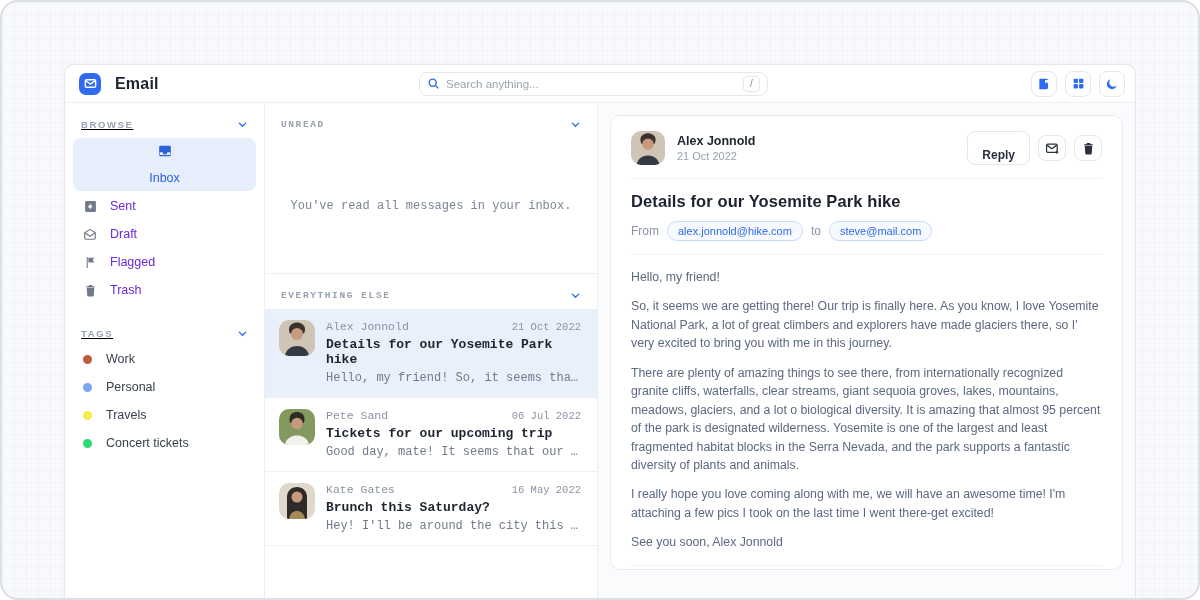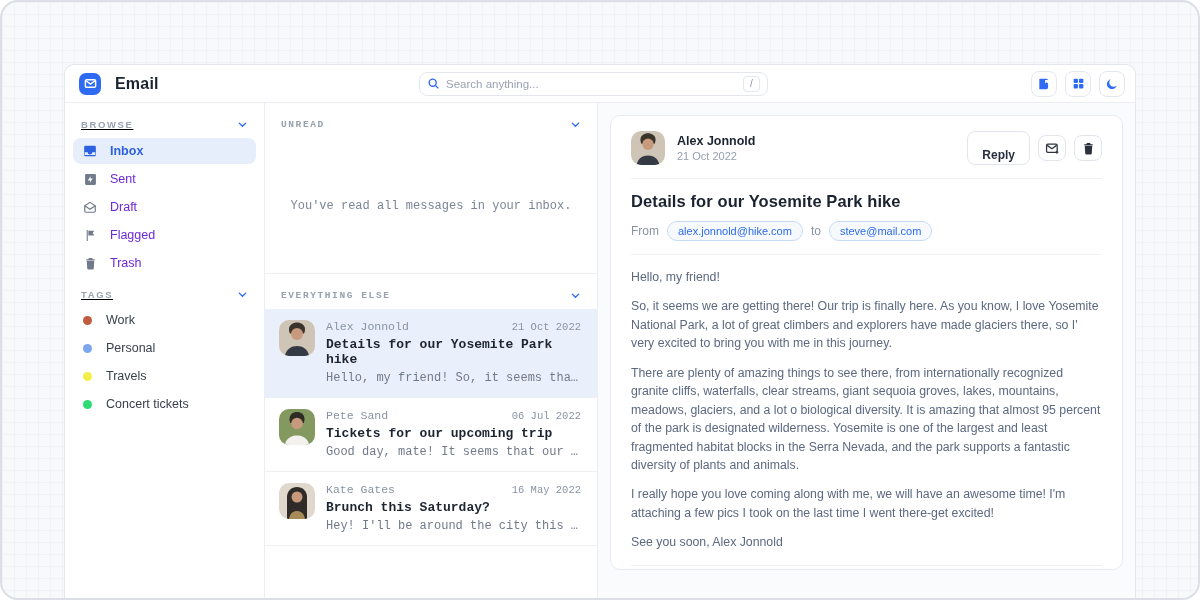--- a/index.html
+++ b/index.html
@@ -26,23 +26,23 @@
   .searchbar input::placeholder { color:#9aa3b2; }
   .slash-key { width:17px; height:16px; border:1px solid #e4e7ee; border-radius:4px; font-size:10px; color:#8a93a3; display:flex; align-items:center; justify-content:center; }
   .header-actions { margin-left:auto; display:flex; gap:8px; }
   .icon-btn { width:26px; height:26px; border:1px solid #e4e7ee; border-radius:8px; background:#fff; display:flex; align-items:center; justify-content:center; cursor:pointer; }
   
   .app-body { flex:1; display:flex; min-height:0; }
   .sidebar { width:200px; flex:0 0 200px; border-right:1px solid #eceef3; padding:14px 8px; }
   .section-head { display:flex; align-items:center; justify-content:space-between; padding:2px 8px 6px;text-decoration:underline; }
   .section-label { font-size:9.5px; font-weight:700; letter-spacing:1.6px; color:#98a1b0; }
   .nav-item { display:flex; align-items:center; gap:13px; padding:6px 10px; border-radius:8px; font-size:12.5px; color:#6d28d9; margin:2px 0; cursor:pointer; }
-  .nav-item.active { background:#e7eefb; color:#2c62dd; font-weight:700; }
+  .nav-item.active { background:#e7eefb; color:#2c62dd; font-weight:400;flex-direction:column; }
   .nav-item .nicon { width:14px; display:flex; justify-content:center; }
-  .tags-block { margin-top:11px;text-align:center; }
+  .tags-block { margin-top:23px;text-align:center; }
   .tag-item { display:flex; align-items:center; gap:14px; padding:7px 10px; font-size:12.5px; color:#39414f; cursor:pointer; }
   .tag-dot { width:9px; height:9px; border-radius:50%; flex:0 0 9px; }
   
   .listcol { width:333px; flex:0 0 333px; border-right:1px solid #eceef3; display:flex; flex-direction:column;font-family:Liberation Mono, monospace; }
   .list-head { display:flex; align-items:center; justify-content:space-between; padding:16px 16px 8px 16px; }
   .empty-state { height:136px; display:flex; align-items:center; justify-content:center; font-size:12px; color:#7c8596; border-bottom:1px solid #eceef3; }
   .mail-item { display:flex; gap:11px; padding:11px 16px 12px 14px; border-bottom:1px solid #eef0f4; cursor:pointer; }
   .mail-item.selected { background:#e9f0fb; }
   .avatar { width:36px; height:36px; border-radius:10px; overflow:hidden; flex:0 0 36px; }
   .avatar svg { display:block; }

